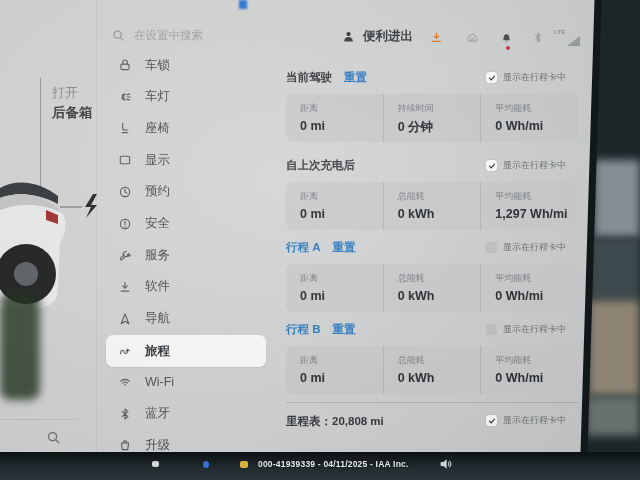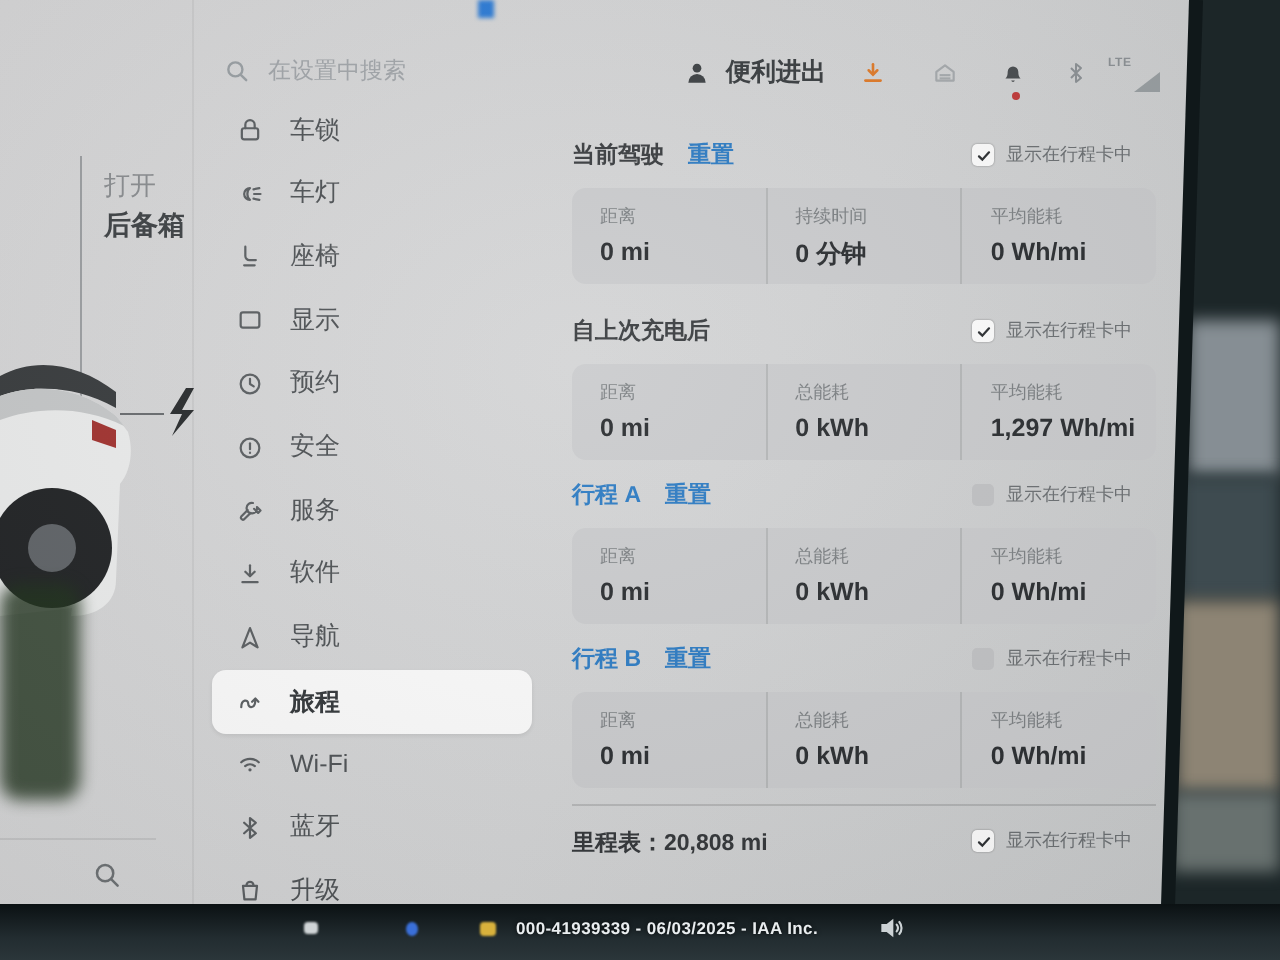--- a/index.html
+++ b/index.html
@@ -405,21 +405,21 @@
   </div>
 
   <svg id="screen-edge" width="640" height="480">
     <line x1="598" y1="0" x2="584" y2="453" stroke="#10181a" stroke-width="7"></line>
   </svg>
 
   <div id="bottom-bar">
     <div class="wm-dot" id="wm-d1"></div>
     <div class="wm-dot" id="wm-d2"></div>
     <div class="wm-dot" id="wm-d3"></div>
-    <div id="wm-text">000-41939339 - 06/03/2025 - IAA Inc.</div>
+    <div id="wm-text">000-41939339 - 04/11/2025 - IAA Inc.</div>
     <div id="wm-speaker">
       <svg width="16" height="16" viewBox="0 0 24 24" fill="currentColor">
         <path d="M4 9 H8 L13 5 V19 L8 15 H4 Z"></path>
         <path d="M15.5 9.5 a4 4 0 0 1 0 5" stroke="currentColor" stroke-width="1.6" fill="none" stroke-linecap="round"></path>
         <path d="M17.5 7.5 a7 7 0 0 1 0 9" stroke="currentColor" stroke-width="1.6" fill="none" stroke-linecap="round"></path>
       </svg>
     </div>
   </div>
 </div>
 

